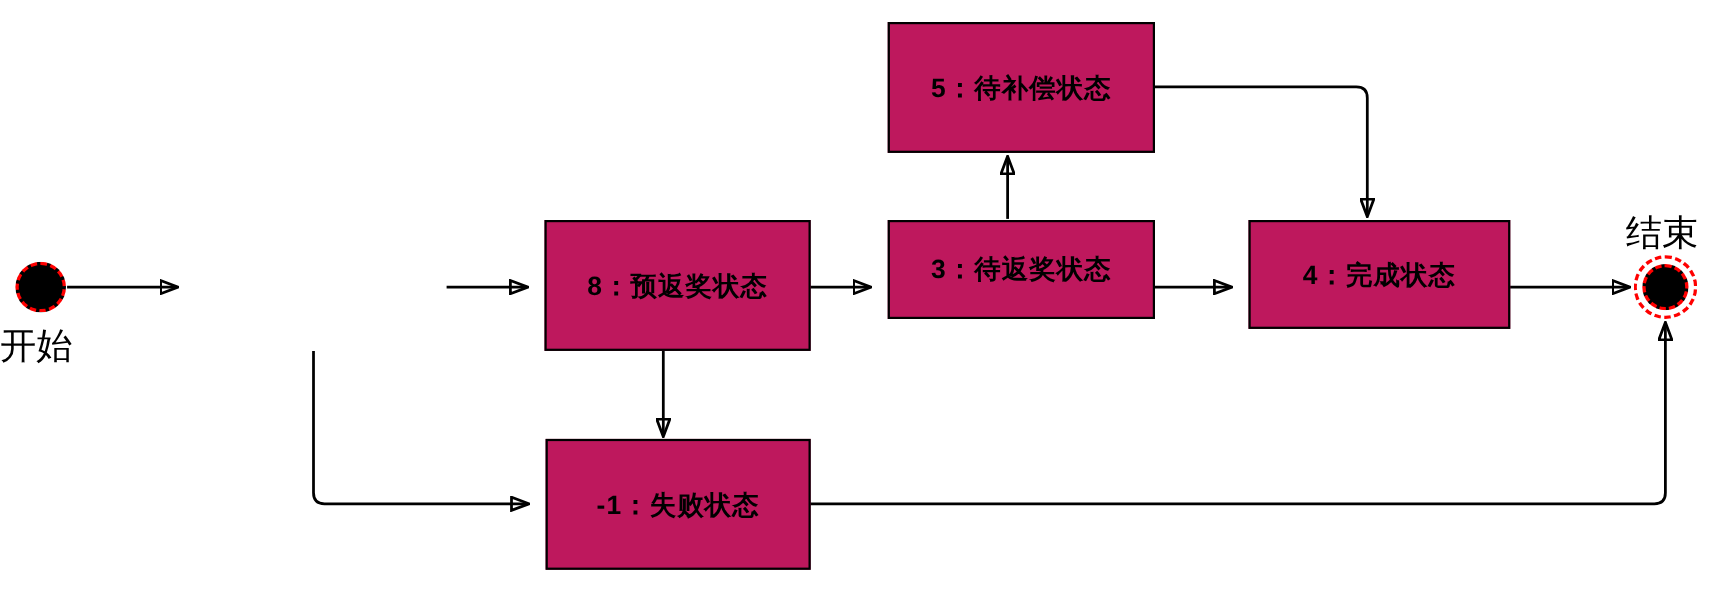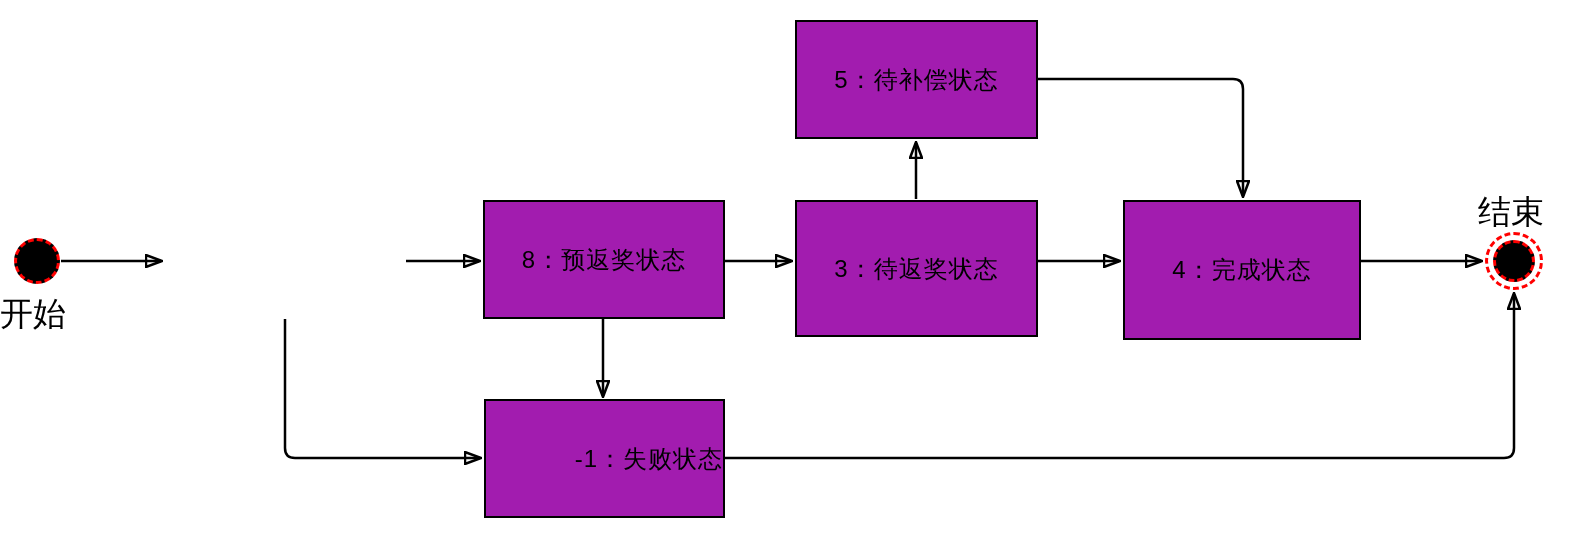--- a/index.html
+++ b/index.html
@@ -24,29 +24,30 @@
   }
   .edges-layer path {
     stroke: #000000;
     stroke-width: 2.5;
     fill: none;
   }
   .state-box {
     position: absolute;
     box-sizing: border-box;
     border: 2.5px solid #000000;
-    background: #a21caf;
+    background: #be185d;
     display: flex;
     align-items: center;
     justify-content: center;
     font-size: 24px;
-    font-weight: 400;
+    font-weight: 700;
     color: #000000;
     letter-spacing: 1px;
     white-space: nowrap;
+    margin-left: 12px;
   }
   .terminal-dot {
     position: absolute;
     box-sizing: border-box;
     border-radius: 50%;
   }
   .start-dot {
     left: 14px;
     top: 238px;
     width: 46px;
@@ -117,29 +118,29 @@
 
   <div class="terminal-dot end-outer-ring"></div>
   <div class="terminal-dot end-dot"></div>
   <div class="terminal-label end-label">结束</div>
 
 
   <div class="state-box" style="left:483px; top:200px; width:242px; height:119px;">
     <span>8：预返奖状态</span>
   </div>
 
-  <div class="state-box" style="left:795px; top:200px; width:243px; height:137px;">
+  <div class="state-box" style="left:795px; top:200px; width:243px; height:90px;">
     <span>3：待返奖状态</span>
   </div>
 
-  <div class="state-box" style="left:1123px; top:200px; width:238px; height:140px;">
+  <div class="state-box" style="left:1123px; top:200px; width:238px; height:99px;">
     <span>4：完成状态</span>
   </div>
 
   <div class="state-box" style="left:795px; top:20px; width:243px; height:119px;">
     <span>5：待补偿状态</span>
   </div>
 
-  <div class="state-box" style="left:484px; top:399px; width:241px; height:119px;justify-content:flex-end;">
+  <div class="state-box" style="left:484px; top:399px; width:241px; height:119px;">
     <span>-1：失败状态</span>
   </div>
 
 </div>
 
 </body></html>

